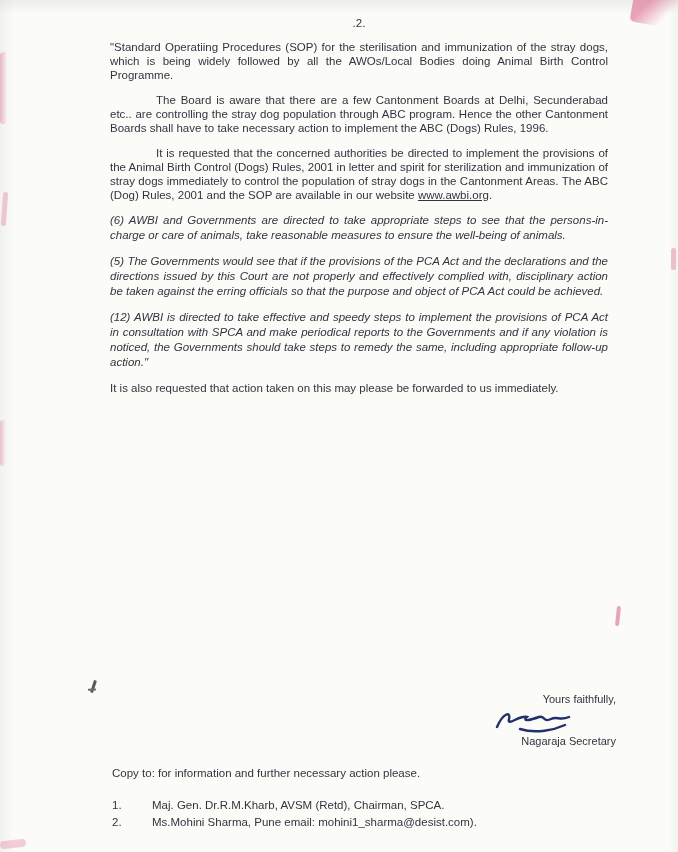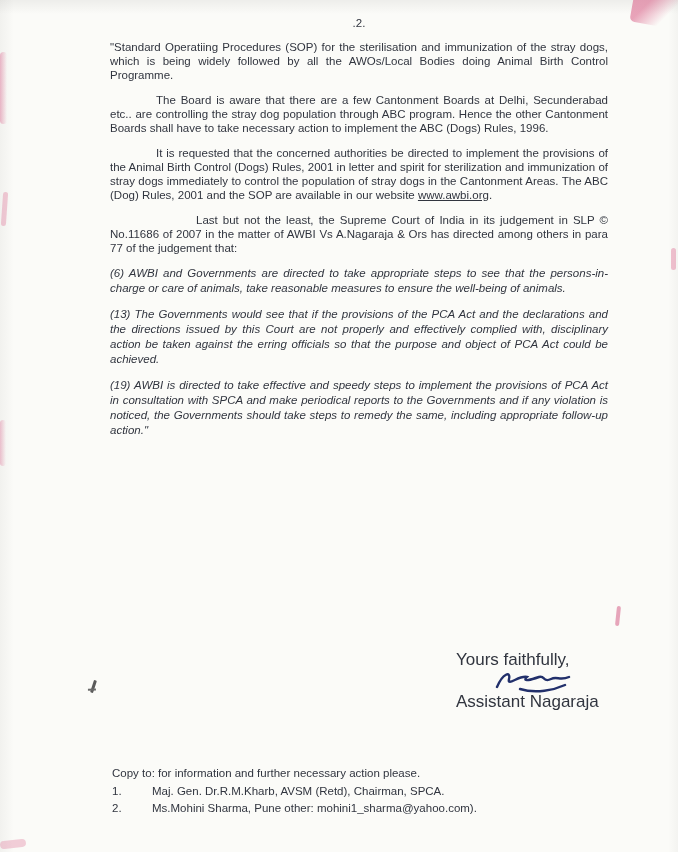--- a/index.html
+++ b/index.html
@@ -27,30 +27,30 @@
   p.para{margin:0 0 11px 0;}
   .indent{text-indent:46px;}
   .indent2{text-indent:86px;}
   .sc{margin-bottom:16px;}
   .quote{
     margin-left:46px;margin-right:4px;
     font-style:italic;line-height:15px;margin-bottom:14px;
   }
   .link{color:inherit;}
   .closing{
-    position:absolute;top:652px;right:62px;
-    width:160px;text-align:left;
-    font-size:17px;line-height:15px;
+    position:absolute;top:692px;right:62px;
+    width:160px;text-align:right;
+    font-size:11px;line-height:15px;
   }
   .closing .sig{display:block;margin:1px auto 0 auto;}
   .copyto{
     position:absolute;left:112px;top:766px;width:470px;
     font-size:11.5px;line-height:14px;
   }
-  .copy-head{margin-bottom:4px;}
+  .copy-head{margin-bottom:18px;}
   .copy-row{display:flex;margin-bottom:3px;}
   .copy-row .num{width:40px;flex:0 0 40px;}
   
   .mark{position:absolute;pointer-events:none;}
   .mark-tr{top:-8px;right:-6px;width:52px;height:34px;
     background:linear-gradient(125deg, rgba(219,104,142,.6) 0 32%, rgba(219,104,142,0) 68%);
     transform:rotate(10deg);border-radius:5px;}
   .mark-l1{left:0;top:52px;width:7px;height:72px;
     background:linear-gradient(90deg, rgba(223,120,155,.5), rgba(223,120,155,0));border-radius:4px;}
   .mark-l2{left:2px;top:192px;width:5px;height:34px;
@@ -76,45 +76,45 @@
   <div class="content">
     <div class="pageno">.2.</div>
 
     <p class="para">"Standard Operatiing Procedures (SOP) for the sterilisation and immunization of the stray dogs, which is being widely followed by all the AWOs/Local Bodies doing Animal Birth Control Programme.</p>
 
 
     <p class="para indent">The Board is aware that there are a few Cantonment Boards at Delhi, Secunderabad etc.. are controlling the stray dog population through ABC program. Hence the other Cantonment Boards shall have to take necessary action to implement the ABC (Dogs) Rules, 1996.</p>
 
     <p class="para indent"><span>It is requested that the concerned authorities be directed to implement the provisions of the Animal Birth Control (Dogs) Rules, 2001 in letter and spirit for sterilization and immunization of stray dogs immediately to control the population of stray dogs in the Cantonment Areas. The ABC (Dog) Rules, 2001 and the SOP are available in our website </span><a class="link" href="#">www.awbi.org</a><span>.</span></p>
 
-    <p class="para indent2 sc">Last but not the least, the Supreme Court of India in its judgement in SLP © No.11686 of 2007 in the matter of AWBI Vs A.Nagaraja &amp; Ors has directed among others in para 77 of the judgement that:</p>
 
     <p class="para quote">(6) AWBI and Governments are directed to take appropriate steps to see that the persons-in-charge or care of animals, take reasonable measures to ensure the well-being of animals.</p>
-    <p class="para quote">(13) The Governments would see that if the provisions of the PCA Act and the declarations and the directions issued by this Court are not properly and effectively complied with, disciplinary action be taken against the erring officials so that the purpose and object of PCA Act could be achieved.</p>
-    <p class="para quote">(19) AWBI is directed to take effective and speedy steps to implement the provisions of PCA Act in consultation with SPCA and make periodical reports to the Governments and if any violation is noticed, the Governments should take steps to remedy the same, including appropriate follow-up action."</p>
+    <p class="para quote">(5) The Governments would see that if the provisions of the PCA Act and the declarations and the directions issued by this Court are not properly and effectively complied with, disciplinary action be taken against the erring officials so that the purpose and object of PCA Act could be achieved.</p>
+    <p class="para quote">(12) AWBI is directed to take effective and speedy steps to implement the provisions of PCA Act in consultation with SPCA and make periodical reports to the Governments and if any violation is noticed, the Governments should take steps to remedy the same, including appropriate follow-up action."</p>
 
+    <p class="para">It is also requested that action taken on this may please be forwarded to us immediately.</p>
   </div>
 
   <div class="closing">
     <div>Yours faithfully,</div>
     <svg class="sig" width="88" height="26" viewBox="0 0 88 26" aria-hidden="true">
       <path d="M5 19 C 11 5, 19 3, 17 11 C 15 19, 27 7, 35 9 C 29 15, 41 11, 47 9 C 53 7, 51 15, 59 11 C 65 8, 68 13, 77 9 M 28 21 C 44 26, 62 22, 73 17" fill="none" stroke="#22306b" stroke-width="2.4" stroke-linecap="round"></path>
     </svg>
-    <div>Assistant Nagaraja</div>
+    <div>Nagaraja Secretary</div>
   </div>
 
   <div class="copyto">
     <div class="copy-head">Copy to: for information and further necessary action please.</div>
     <div class="copy-row">
       <span class="num">1.</span>
       <span>Maj. Gen. Dr.R.M.Kharb, AVSM (Retd), Chairman, SPCA.</span>
     </div>
     <div class="copy-row">
       <span class="num">2.</span>
-      <span>Ms.Mohini Sharma, Pune other: mohini1_sharma@yahoo.com).</span>
+      <span>Ms.Mohini Sharma, Pune email: mohini1_sharma@desist.com).</span>
     </div>
   </div>
 
   <div class="mark mark-tr"></div>
   <div class="mark mark-l1"></div>
   <div class="mark mark-l2"></div>
   <div class="mark mark-l3"></div>
   <div class="mark mark-r1"></div>
   <div class="mark mark-r2"></div>
   <div class="mark mark-bl"></div>

